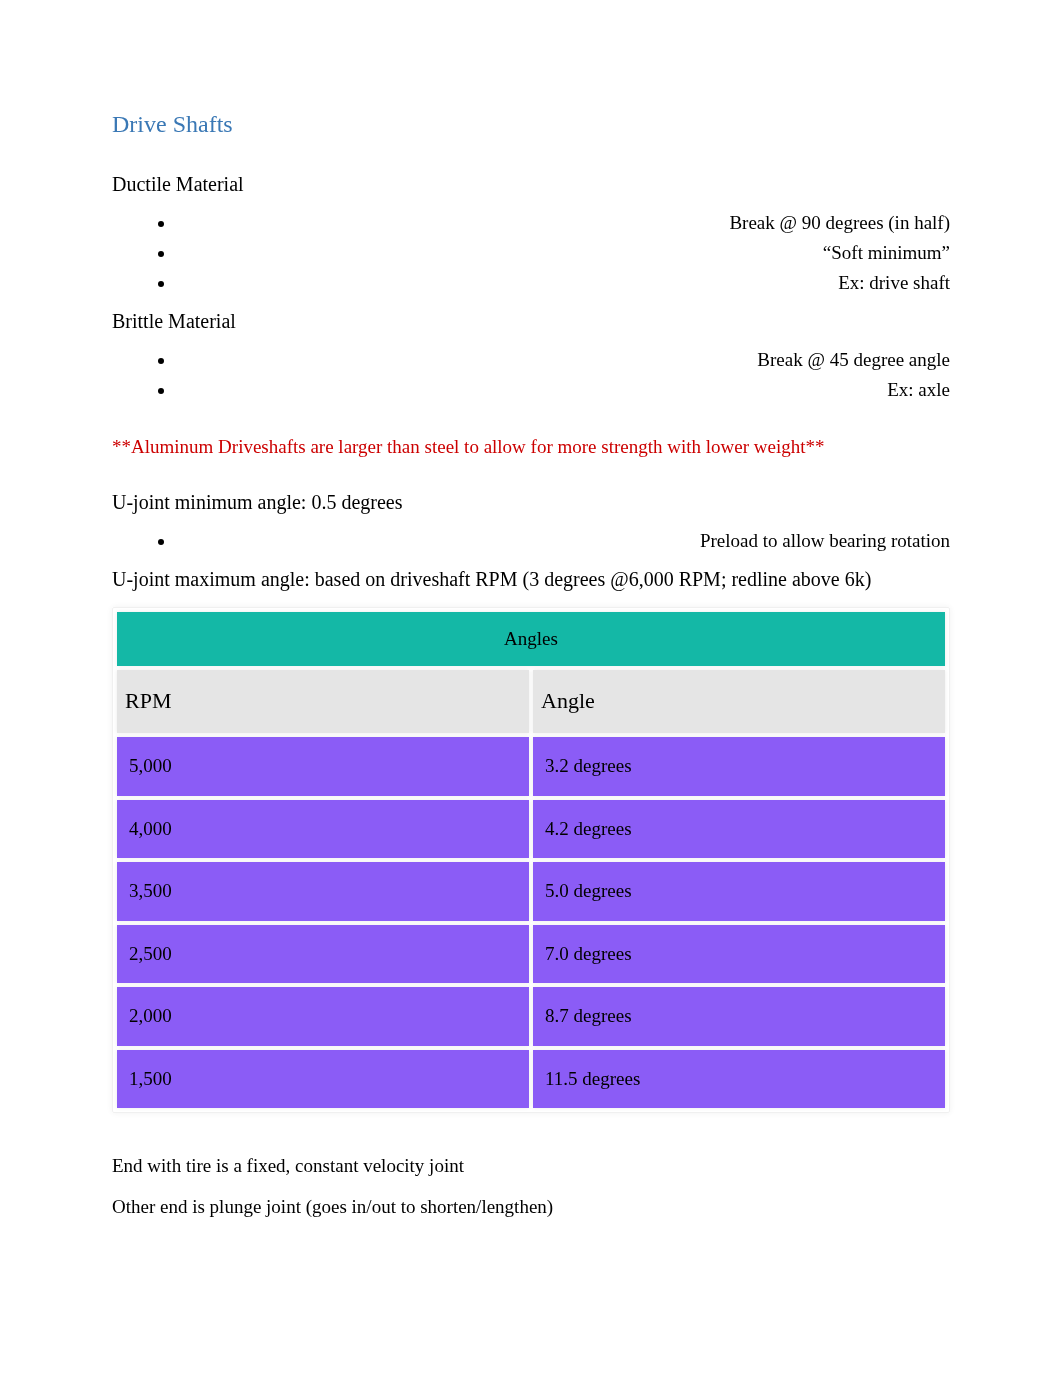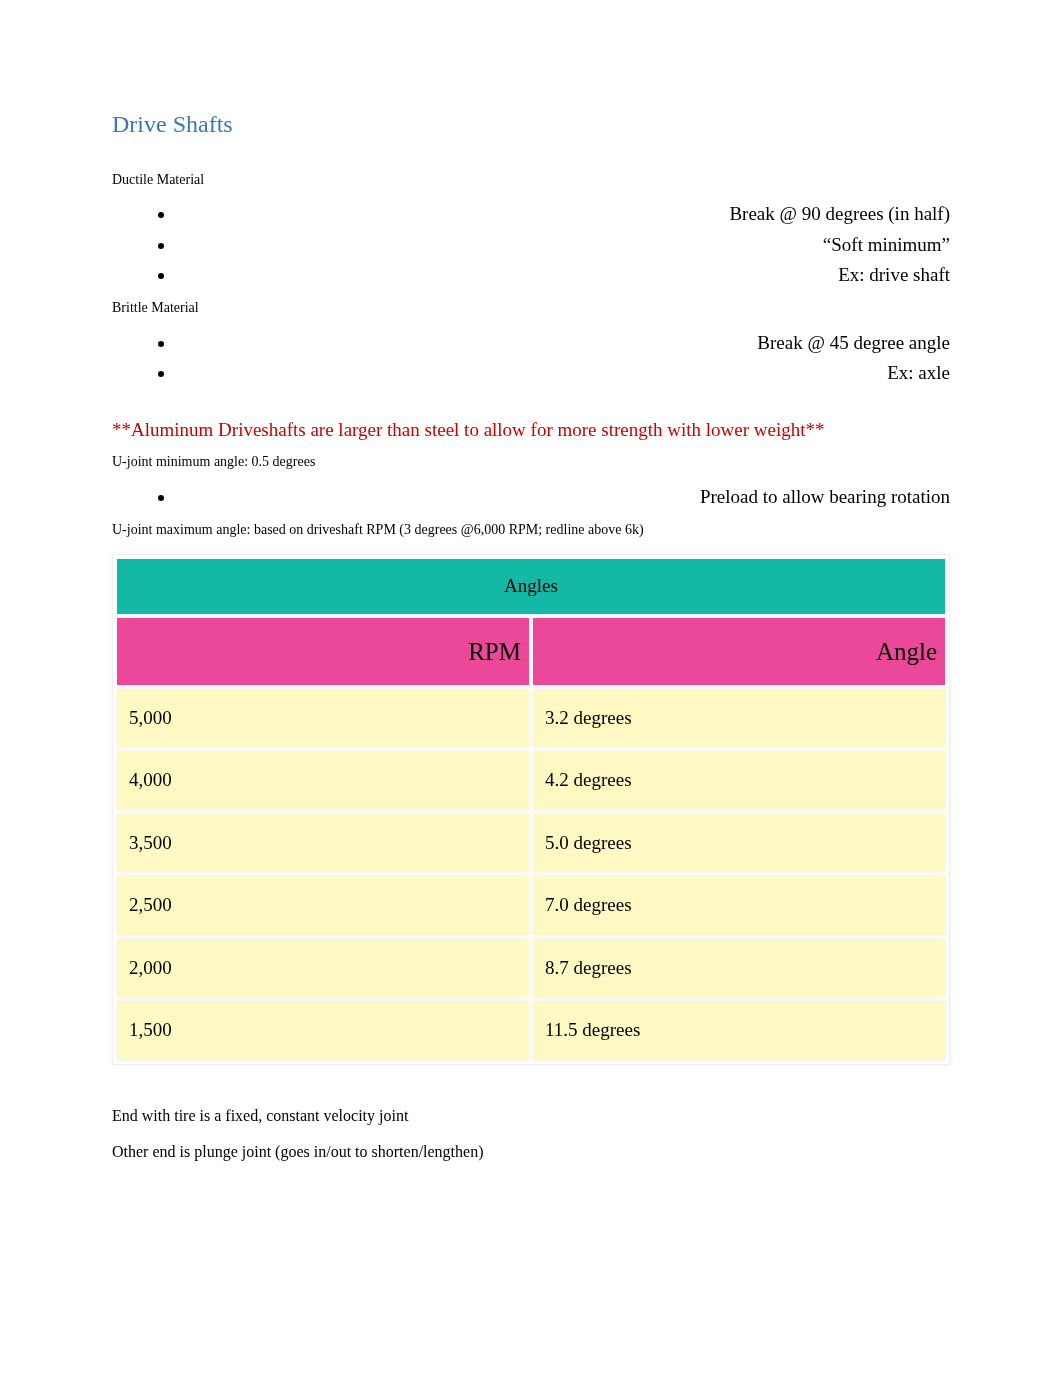--- a/index.html
+++ b/index.html
@@ -18,36 +18,36 @@
       line-height: 1.4;
     }
     .title {
       color: #3a78b5;
       font-size: 24px;
       font-weight: 400;
       margin-bottom: 28px;
     }
     .para {
       margin-bottom: 10px;
-      font-size: 14px;
+      font-size: 20px;
     }
     ul {
       list-style: disc;
       padding-left: 64px;
       margin-bottom: 8px;
     }
     li {
       font-size: 19px;
       line-height: 1.6;
       text-align: right;
     }
     .red-note {
       color: #cc0000;
       margin-top: 28px;
-      margin-bottom: 9px;
+      margin-bottom: 28px;
       font-size: 19px;
     }
     .spaced {
       margin-top: 0;
       margin-bottom: 10px;
       font-family: Liberation Serif, serif;
     }
     .table-wrap {
       margin-top: 14px;
       border: 1px solid rgba(0,0,0,0.06);
@@ -61,39 +61,39 @@
       background: rgba(255,255,255,0);
     }
     .table-title-cell {
       text-align: center;
       font-size: 19px;
       padding: 14px 8px;
       background: #14b8a6;
       box-shadow: 0 0 4px rgba(0,0,0,0.08);
     }
     .th-cell {
-      text-align: right;
-      font-size: 25px;
+      text-align: left;
+      font-size: 22px;
       padding: 16px 8px;
-      background: #ec4899;
+      background: #e5e5e5;
       box-shadow: 0 0 4px rgba(0,0,0,0.08);
       font-weight: 400;
     }
     .td-cell {
       font-size: 19px;
       padding: 16px 12px;
-      background: #fef9c3;
+      background: #8b5cf6;
       box-shadow: 0 0 4px rgba(0,0,0,0.08);
     }
     .after-table {
       margin-top: 40px;
     }
     .after-table p {
       margin-bottom: 14px;
-      font-size: 16px;
+      font-size: 19px;
     }
   </style>
 </head>
 <body>
 
 <h1 class="title">Drive Shafts</h1>
 
 <p class="para">Ductile Material</p>
 <ul>
   <li>Break @ 90 degrees (in half)</li>

